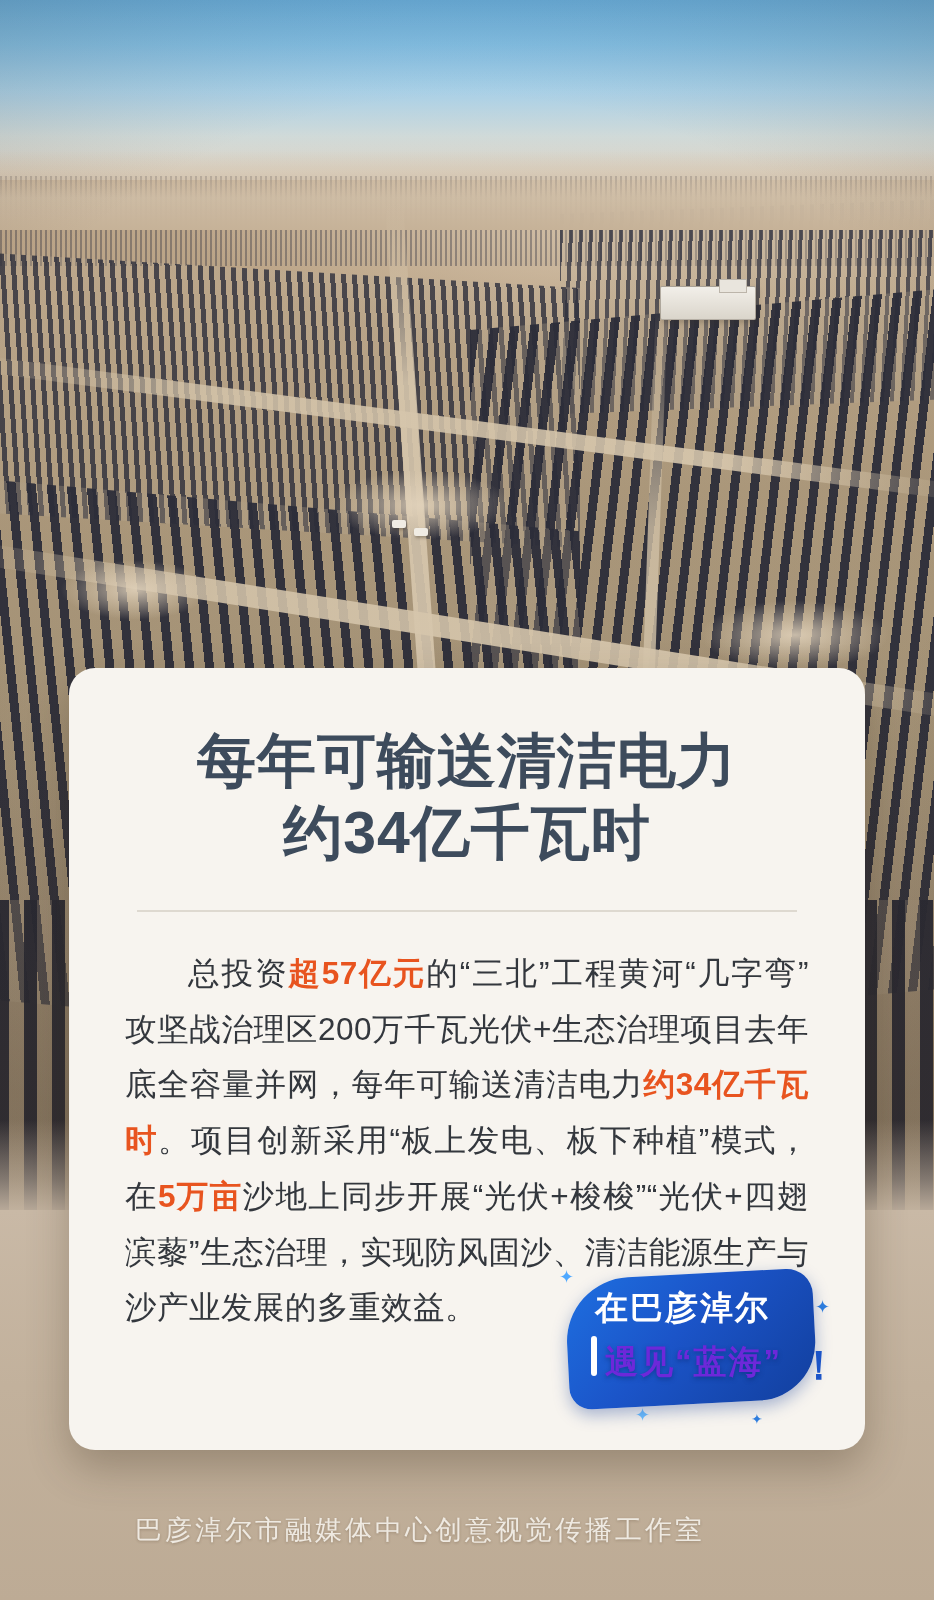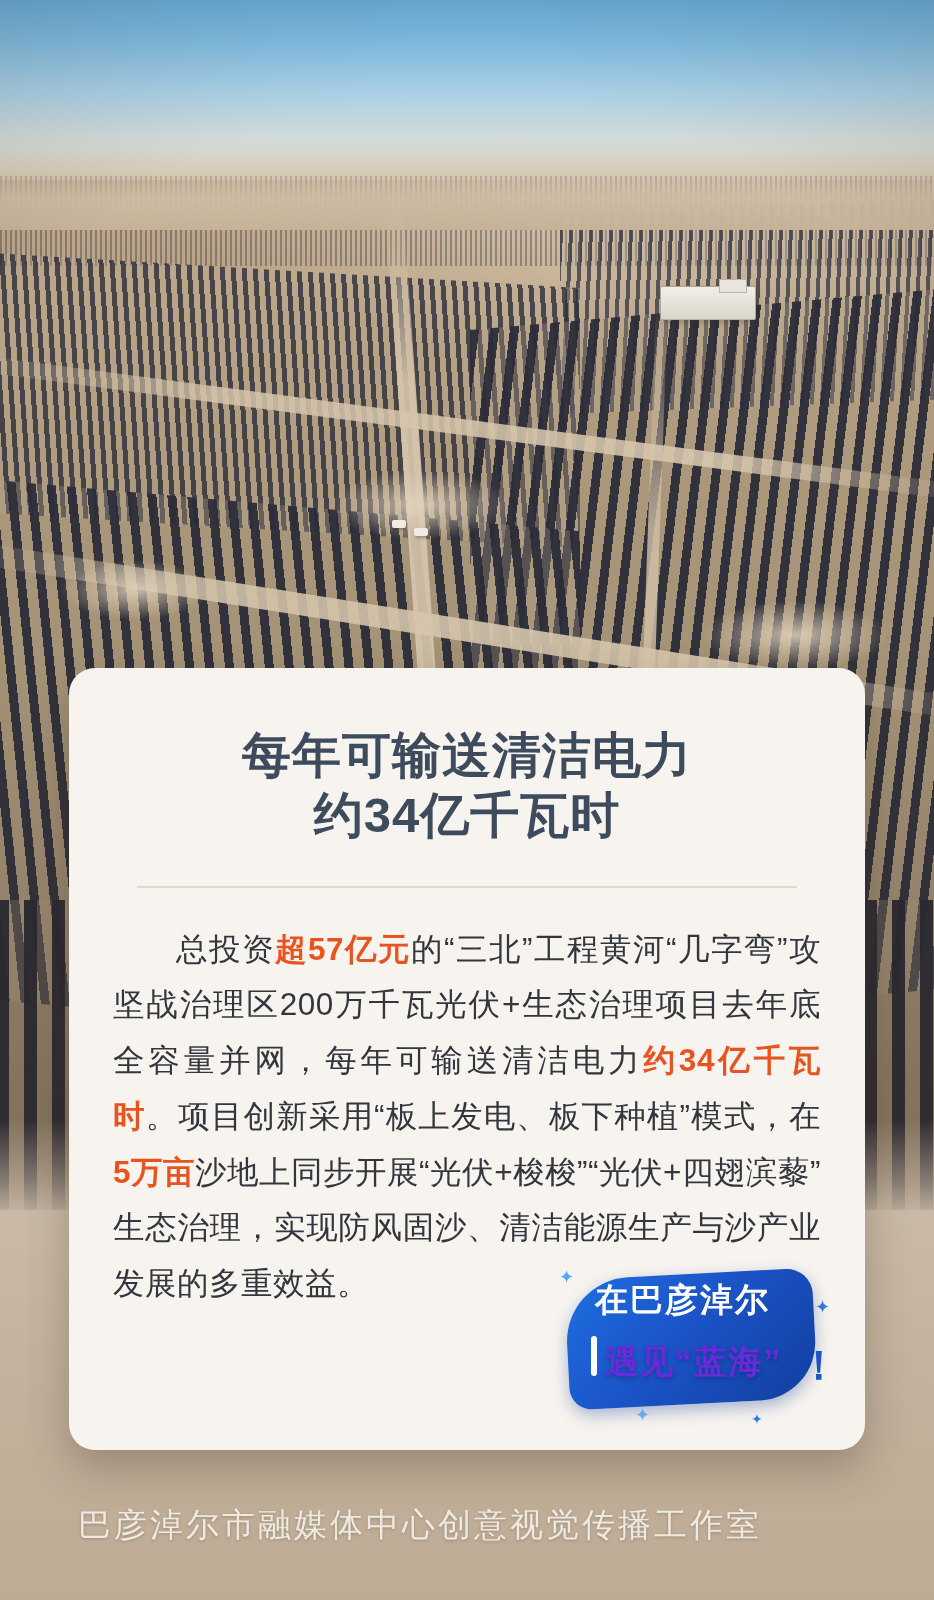--- a/index.html
+++ b/index.html
@@ -176,33 +176,33 @@
     height: 782px;
     background: #f7f4ef;
     border-radius: 26px;
     box-shadow: 0 18px 42px rgba(60,45,30,.30);
   }
   .headline {
     margin-top: 58px;
     text-align: center;
     color: #3d4b5c;
     font-weight: bold;
-    font-size: 49px;
+    font-size: 59px;
     line-height: 1.22;
     letter-spacing: 1px;
   }
   .headline span { display: block; }
   .divider {
     width: 660px;
     height: 2px;
     margin: 40px auto 0;
     background: #ded9d0;
   }
   .body {
-    margin: 34px 44px 0;
+    margin: 34px 56px 0;
     font-size: 31.5px;
     line-height: 1.77;
     color: #33373d;
     text-align: justify;
     text-indent: 63px;
     letter-spacing: .5px;
   }
   .hl { color: #e8541f; font-weight: bold; }
 
   
@@ -223,21 +223,21 @@
     box-shadow: 0 6px 16px rgba(20,60,150,.35);
   }
   .badge-line1, .badge-line2 {
     position: absolute;
     color: #fff;
     font-weight: bold;
     font-size: 33px;
     letter-spacing: 2px;
     white-space: nowrap;
   }
-  .badge-line1 { left: 52px; top: 24px; }
+  .badge-line1 { left: 52px; top: 32px; }
   .badge-line2 {
     left: 62px; top: 86px;
     color: #6d28d9;
     text-shadow: 0 2px 4px rgba(10,40,110,.5);
   }
   .badge-bar {
     position: absolute;
     left: 48px; top: 82px;
     width: 6px; height: 40px;
     background: #ffffff;
@@ -261,21 +261,21 @@
   .spark.s3 { left: 92px; top: 152px; color:#6fc0ff; }
   .spark.s4 { left: 208px; top: 158px; color:#2f7fe0; font-size: 14px; }
 
   
   .footer {
     position: absolute;
     left: 0; bottom: 52px;
     width: 840px;
     text-align: center;
     color: #f3efe8;
-    font-size: 33px;
+    font-size: 27px;
     letter-spacing: 3px;
     opacity: .92;
     text-shadow: 0 1px 3px rgba(80,60,40,.35);
   }
   .bg-bottom {
     position: absolute;
     left: 0; top: 1210px; width: 934px; height: 390px;
     background: linear-gradient(180deg, #c9b9a6 0%, #c2b19c 45%, #bdab95 100%);
   }
 </style>

